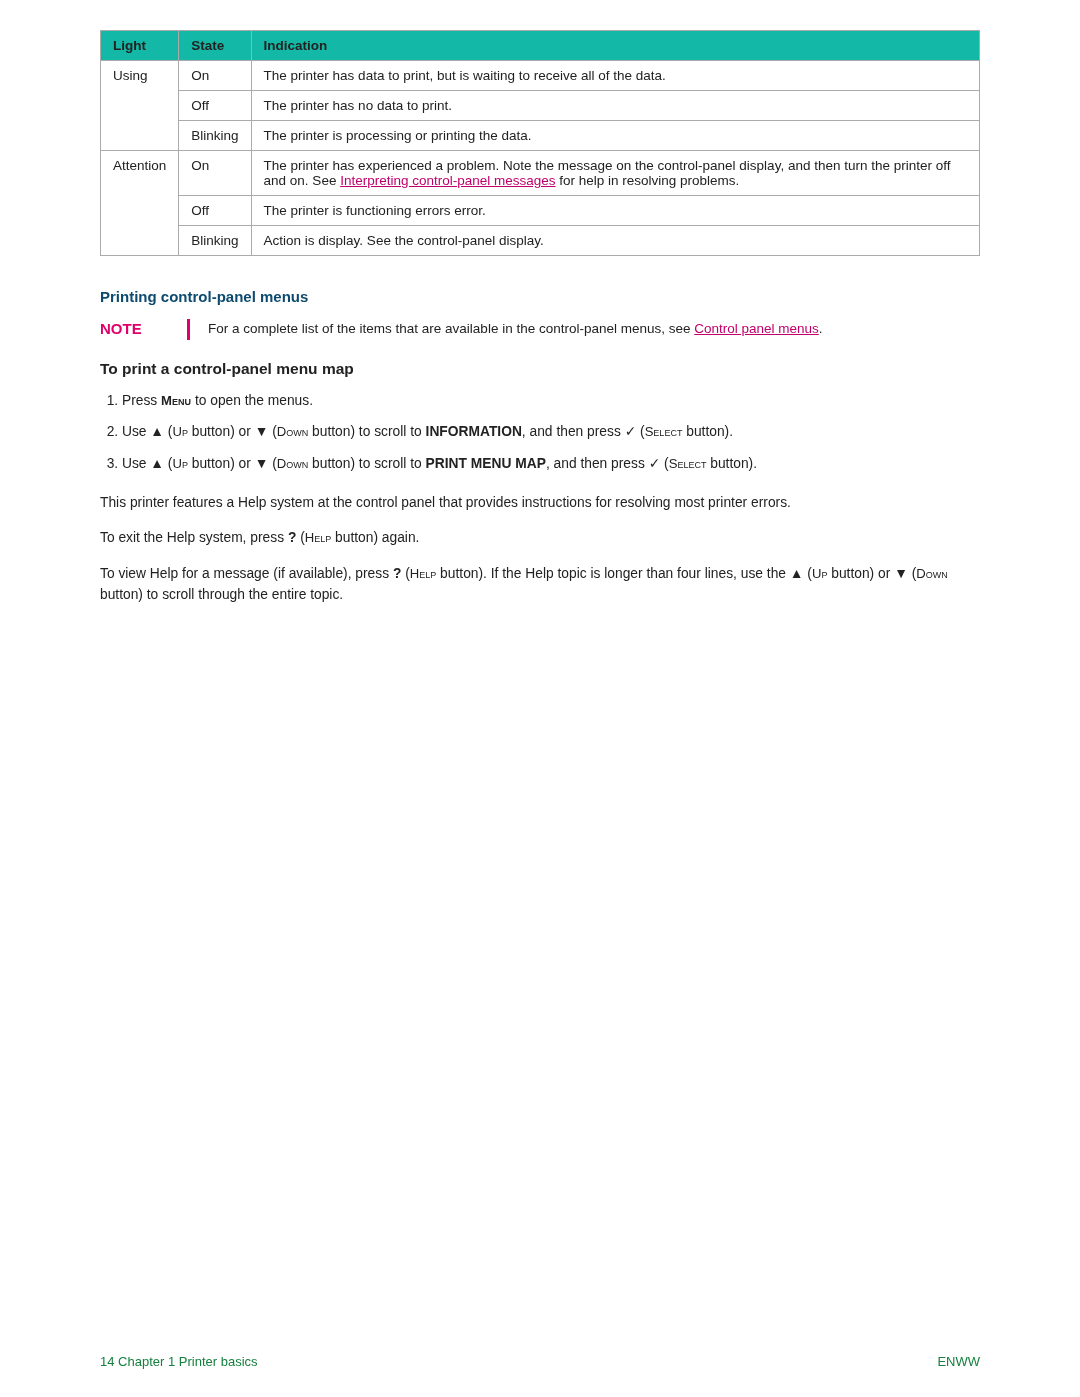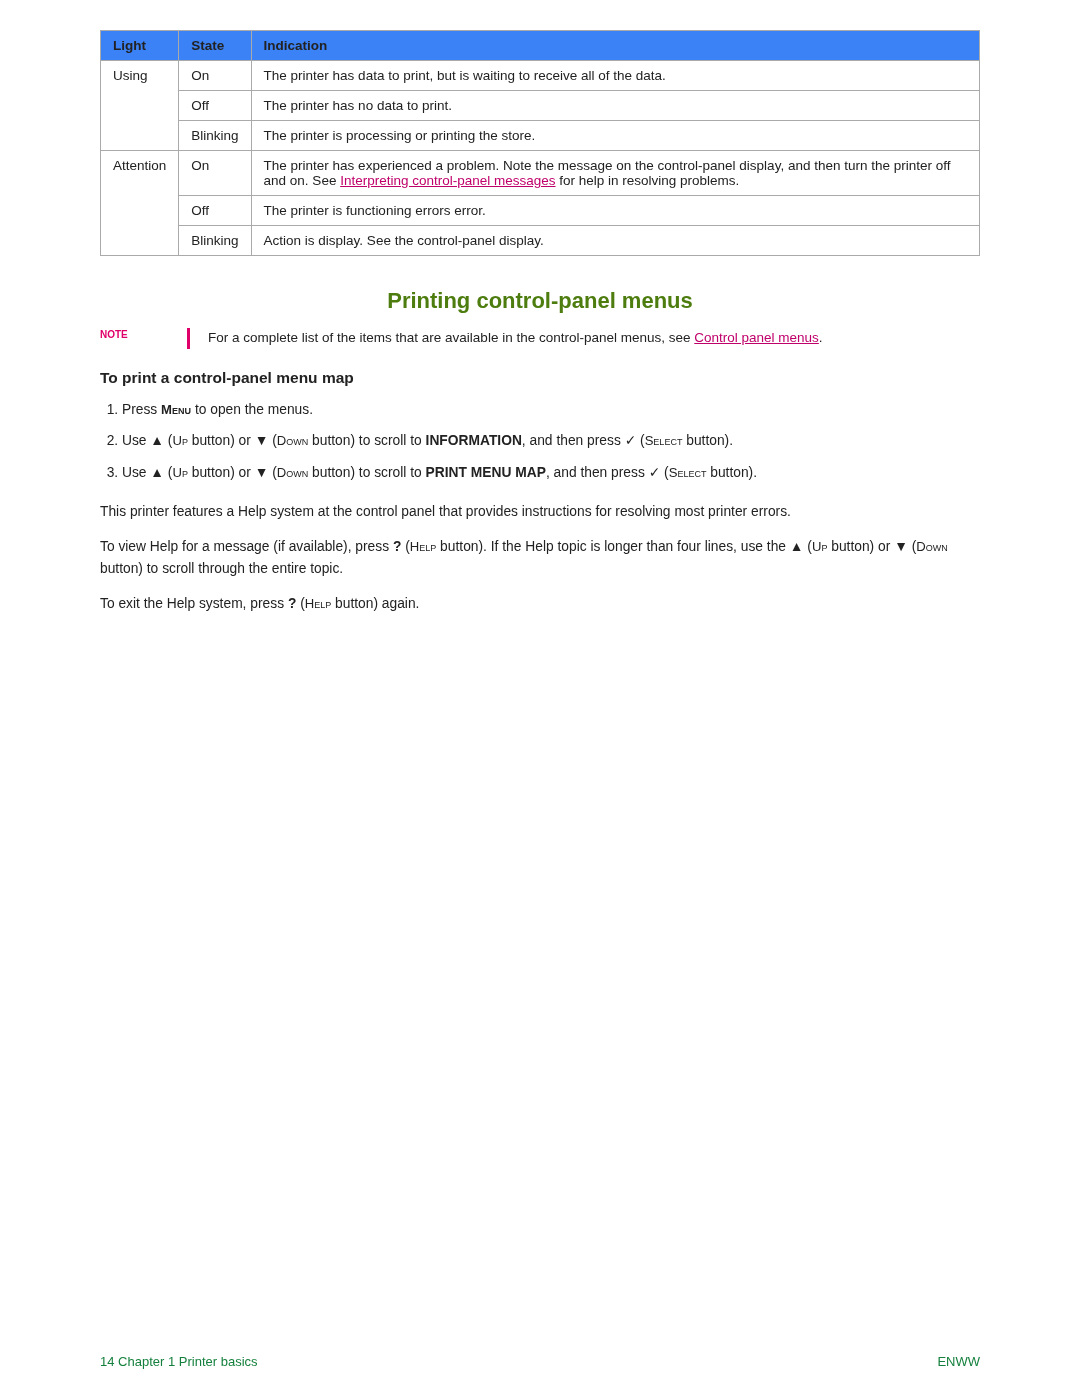--- a/index.html
+++ b/index.html
@@ -18,64 +18,63 @@
     }
 
     
     .data-table {
       width: 100%;
       border-collapse: collapse;
       margin-bottom: 32px;
       font-size: 13.5px;
     }
     .data-table th {
-      background: #3b82f6;
+      background: #14b8a6;
       border: 1px solid #aaa;
       padding: 7px 12px;
       text-align: left;
       font-weight: bold;
       font-size: 13.5px;
     }
     .data-table td {
       border: 1px solid #aaa;
       padding: 7px 12px;
       vertical-align: top;
     }
     .data-table td.light-cell {
       font-weight: normal;
       vertical-align: top;
     }
 
     
     .section-heading {
-      font-size: 22px;
+      font-size: 15px;
       font-weight: bold;
       margin-bottom: 14px;
       margin-top: 8px;
-      color: #4d7c0f;
-      text-align: center;
+      color: #0c4a6e;
     }
 
     .section-paragraph {
       margin-bottom: 14px;
       line-height: 1.55;
       font-size: 13.8px;
     }
 
     
     .note-block {
       display: flex;
       margin-bottom: 20px;
       margin-top: 4px;
     }
     .note-label {
       min-width: 90px;
       font-weight: bold;
       color: #e0006a;
-      font-size: 10px;
+      font-size: 15px;
       padding-right: 18px;
       border-right: 3px solid #e0006a;
       margin-right: 18px;
       padding-top: 1px;
     }
     .note-text {
       font-size: 13.5px;
       line-height: 1.55;
       flex: 1;
     }
@@ -146,21 +145,21 @@
         <td class="light-cell" rowspan="3">Using</td>
         <td>On</td>
         <td>The printer has data to print, but is waiting to receive all of the data.</td>
       </tr>
       <tr>
         <td>Off</td>
         <td>The printer has no data to print.</td>
       </tr>
       <tr>
         <td>Blinking</td>
-        <td>The printer is processing or printing the store.</td>
+        <td>The printer is processing or printing the data.</td>
       </tr>
 
       <tr>
         <td class="light-cell" rowspan="3">Attention</td>
         <td>On</td>
         <td>
           <span>The printer has experienced a problem. Note the message on the control-panel display, and then turn the printer off and on. See </span><a class="link">Interpreting control-panel messages</a><span> for help in resolving problems.</span>
         </td>
       </tr>
       <tr>
@@ -195,25 +194,25 @@
     </li>
     <li>
       <span>Use ▲ (<span class="smcaps">Up</span> button) or ▼ (<span class="smcaps">Down</span> button) to scroll to <strong>PRINT MENU MAP</strong>, and then press ✓ (<span class="smcaps">Select</span> button).</span>
     </li>
   </ol>
 
 
   <p class="section-paragraph">This printer features a Help system at the control panel that provides instructions for resolving most printer errors.</p>
 
   <p class="section-paragraph">
+    <span>To exit the Help system, press </span><strong>?</strong><span> (<span class="smcaps">Help</span> button) again.</span>
+  </p>
+
+  <p class="section-paragraph">
     <span>To view Help for a message (if available), press </span><strong>?</strong><span> (<span class="smcaps">Help</span> button). If the Help topic is longer than four lines, use the ▲ (<span class="smcaps">Up</span> button) or ▼ (<span class="smcaps">Down</span> button) to scroll through the entire topic.</span>
-  </p>
-
-  <p class="section-paragraph">
-    <span>To exit the Help system, press </span><strong>?</strong><span> (<span class="smcaps">Help</span> button) again.</span>
   </p>
 
 </div>
 
 <div class="page-footer">
   <span>14     Chapter 1  Printer basics</span>
   <span>ENWW</span>
 </div>
 
 </body></html>

